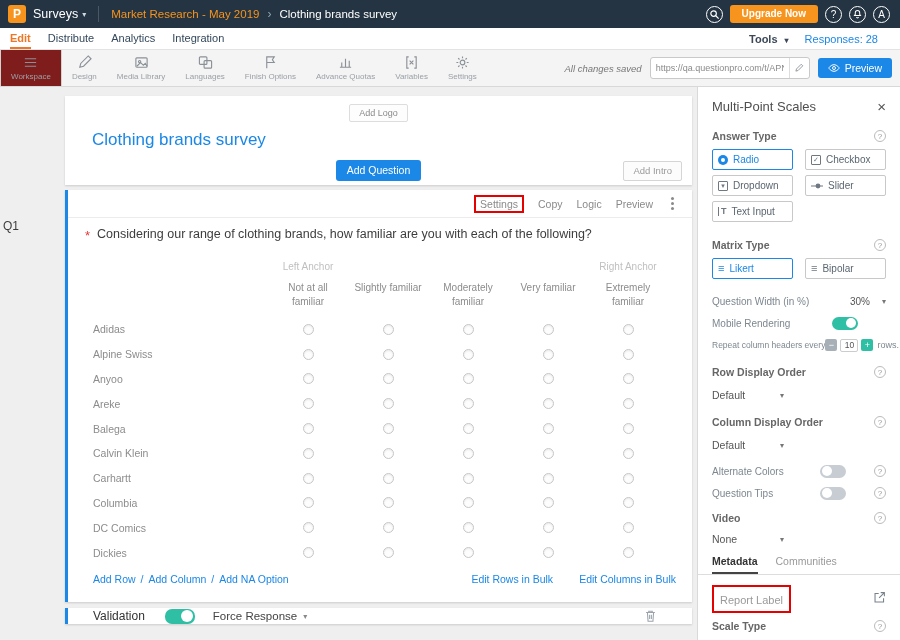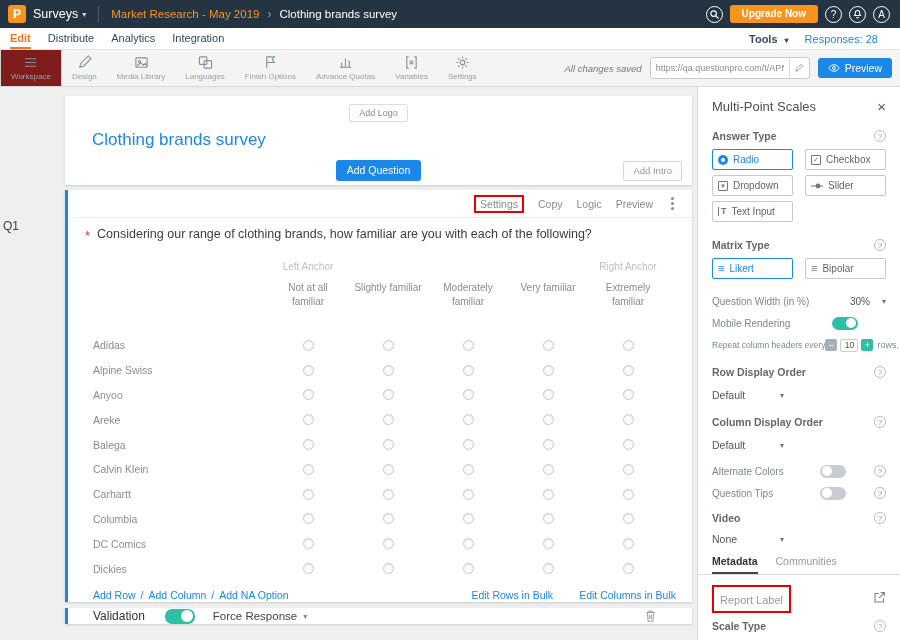--- a/index.html
+++ b/index.html
@@ -62,21 +62,21 @@
   .req { color:#e53935; font-size:13px; margin-right:7px; position:relative; top:1px; }
   .q-text { font-size:12.5px; color:#3d3d3d; }
 
   .matrix { margin-top:19px; }
   .m-anchor-row,.m-head-row,.m-row { display:flex; }
   .m-spacer { width:200px; flex:none; }
   .m-anchor { width:80px; flex:none; text-align:center; font-size:10px; color:#bfbfbf; }
   .m-anchor-gap { width:240px; flex:none; }
   .m-head-row { margin-top:9px; min-height:30px; align-items:flex-start; }
   .m-col-head { width:80px; flex:none; text-align:center; font-size:10px; color:#8c8c8c; line-height:1.35; padding:0 3px; }
-  .m-rows { margin-top:22px; }
+  .m-rows { margin-top:6px; }
   .m-row { height:24.8px; align-items:center; }
   .m-row-label { width:200px; flex:none; padding-left:25px; font-size:10.5px; color:#8c8c8c; }
   .m-cell { width:80px; flex:none; display:flex; justify-content:center; }
   .m-radio { width:11px; height:11px; border-radius:50%; border:1px solid #c6c6c6; background:#fdfdfd; box-shadow:inset 0 1px 2px rgba(0,0,0,.08); }
 
   .links-row { display:flex; align-items:center; margin-top:8px; padding:0 16px 0 25px; font-size:10.5px; }
   .add-links { color:#1b87e6; display:flex; gap:5px; }
   .bulk-links { margin-left:auto; display:flex; gap:26px; color:#1b87e6; }
 
   .validation-bar { position:absolute; left:65px; top:521px; width:627px; height:16px; border-left:3px solid #1b87e6; display:flex; align-items:center; }

